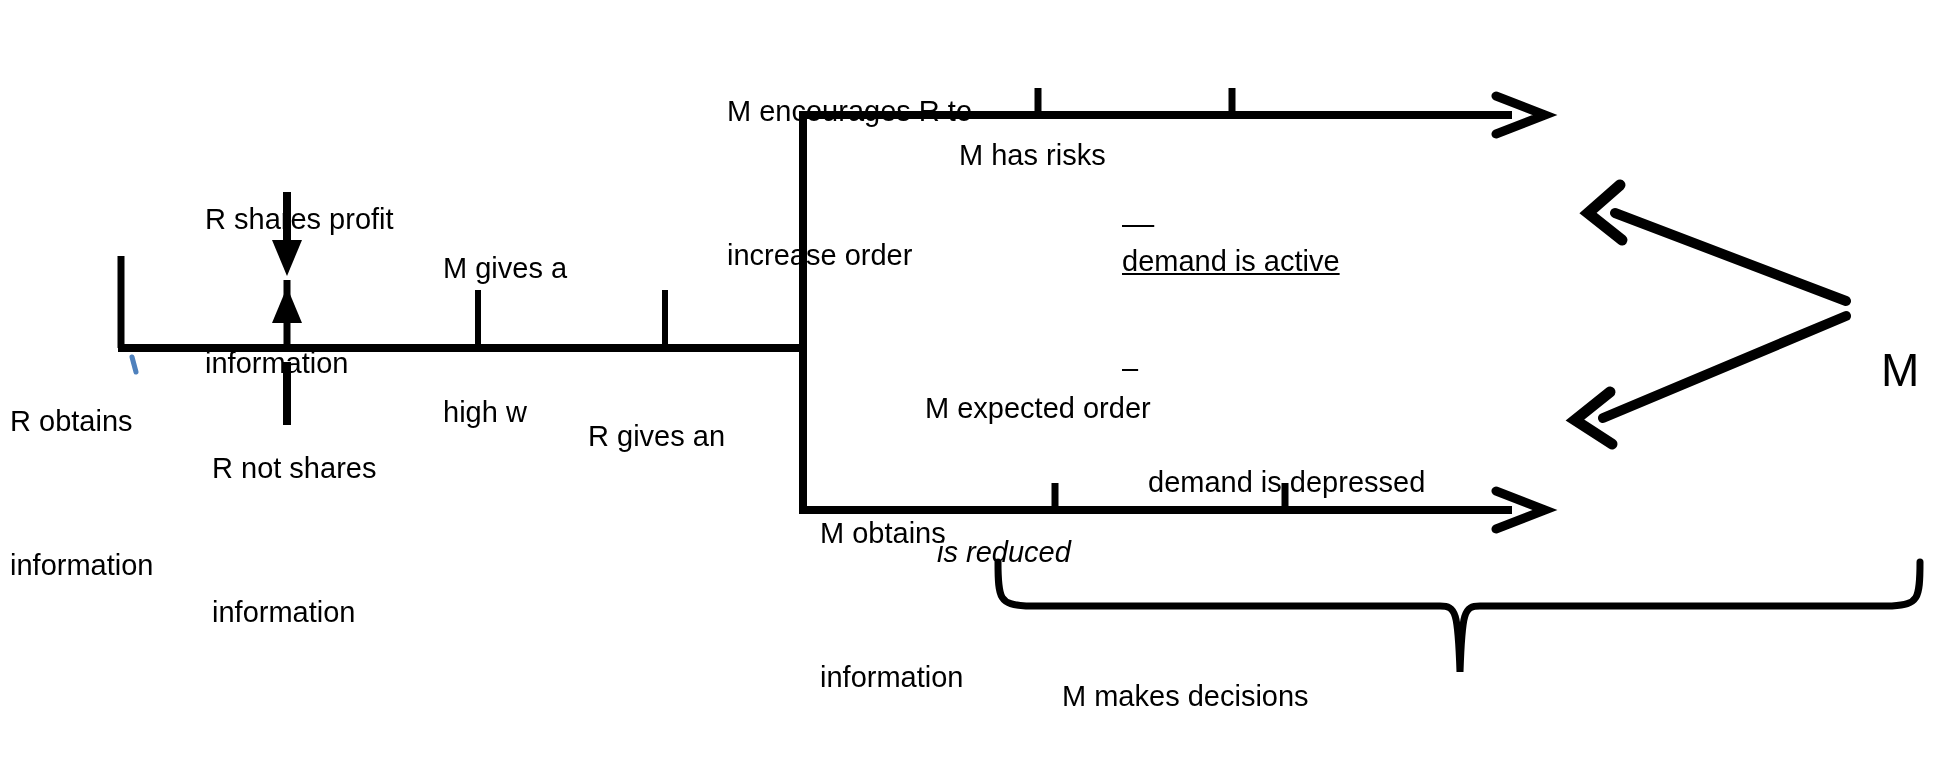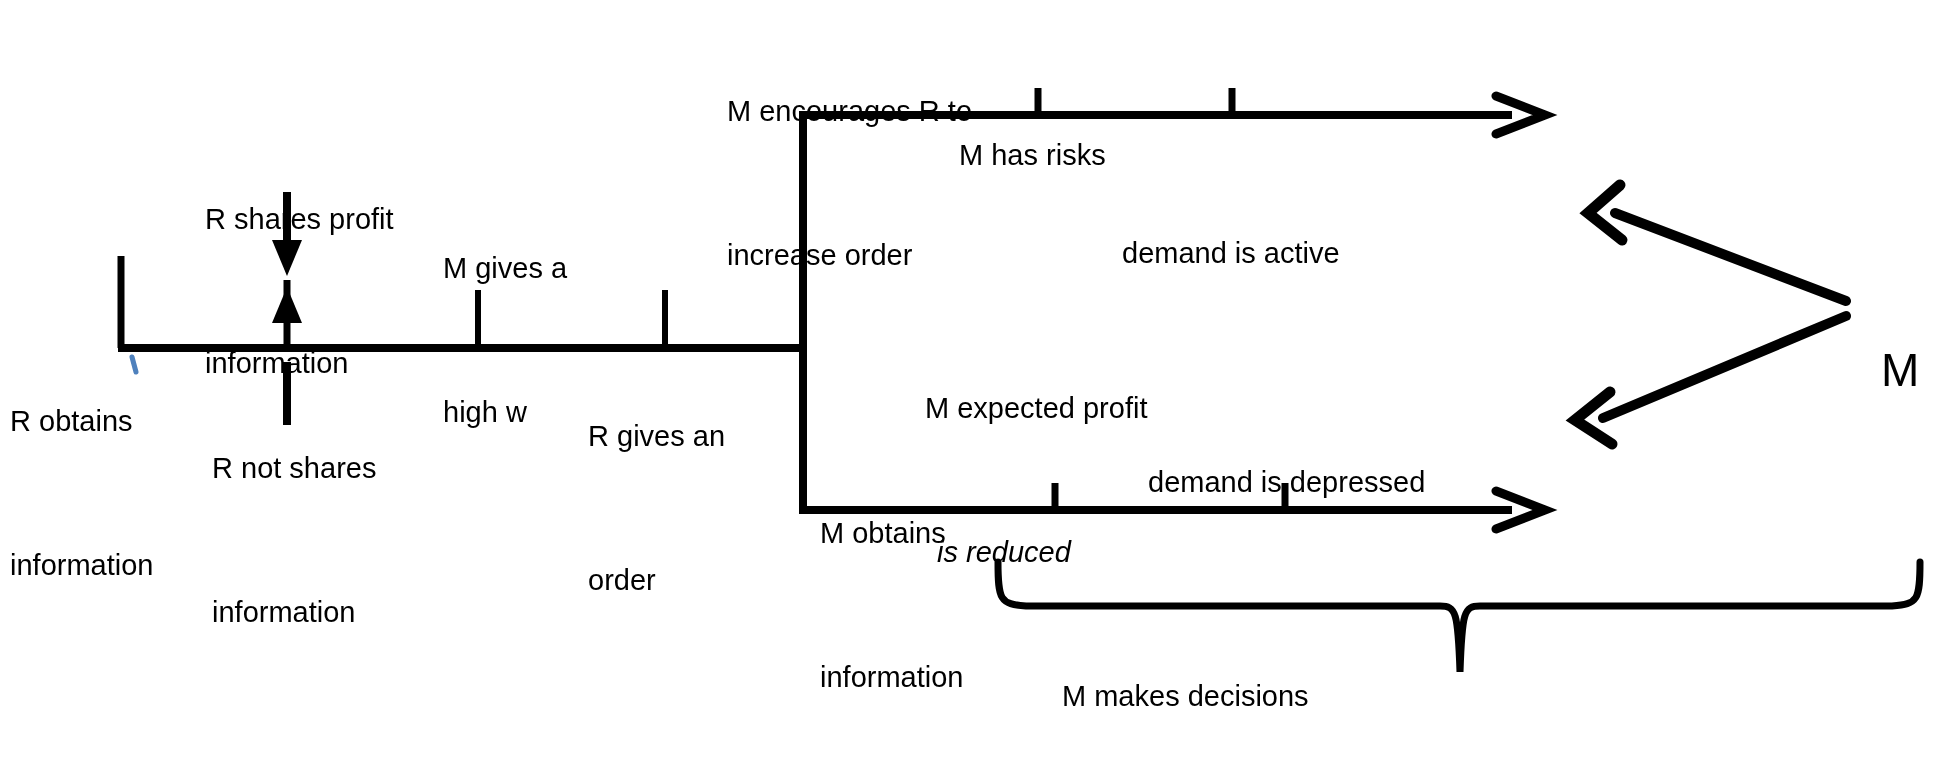--- a/index.html
+++ b/index.html
@@ -122,38 +122,37 @@
     <div>information</div>
   </div>
 
   <div class="lbl" style="left:443px; top:148px;">
     <div>M gives a</div>
     <div>high w</div>
   </div>
 
   <div class="lbl" style="left:588px; top:316px;">
     <div>R gives an</div>
-    <div>order</div>
   </div>
 
   <div class="lbl" style="left:727px; top:-9px;">
     <div>M encourages R to</div>
     <div>increase order</div>
   </div>
 
   <div class="lbl" style="left:959px; top:35px;">
     <div>M has risks</div>
   </div>
 
-  <div class="lbl" style="left:1122px; top:133px;">
+  <div class="lbl" style="left:1122px; top:141px;text-decoration:underline;">
     <div>demand is active</div>
   </div>
 
   <div class="lbl" style="left:925px; top:288px;">
-    <div>M expected profit</div>
+    <div>M expected order</div>
     <div style="margin-left:12px;font-style:italic;">is reduced</div>
   </div>
 
   <div class="lbl" style="left:820px; top:413px;">
     <div>M obtains</div>
     <div>information</div>
   </div>
 
   <div class="lbl" style="left:1148px; top:362px;">
     <div>demand is depressed</div>

